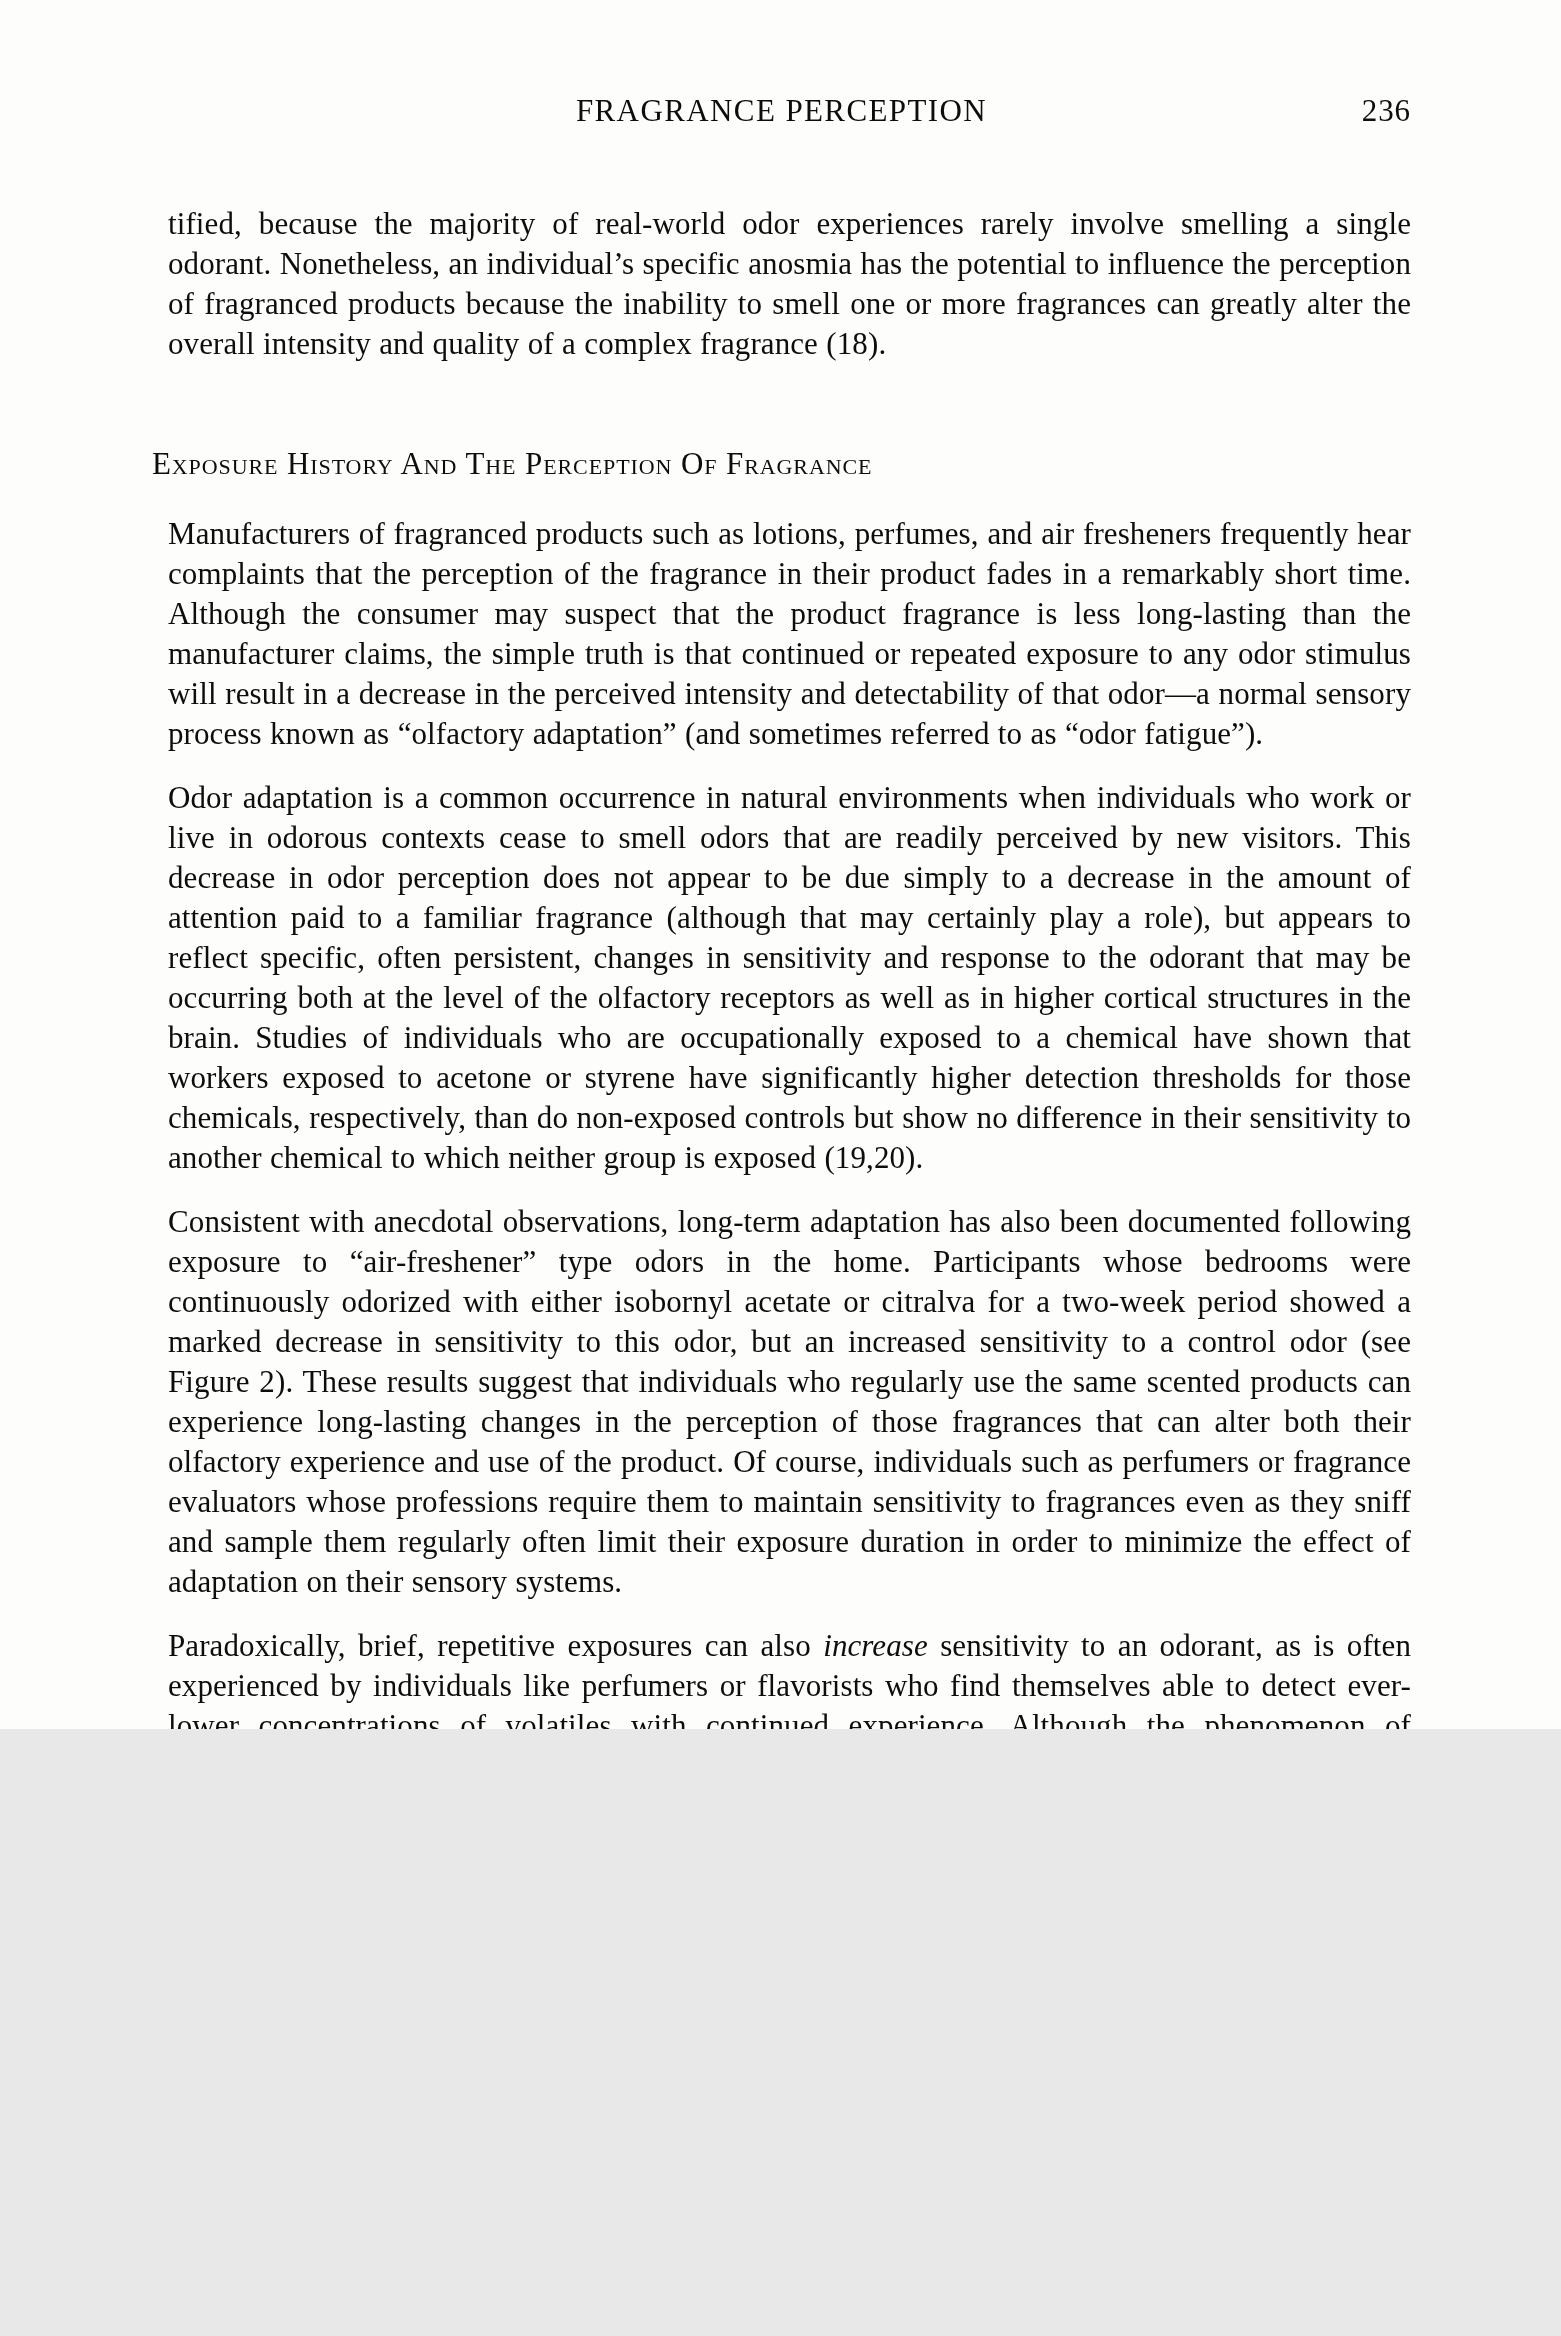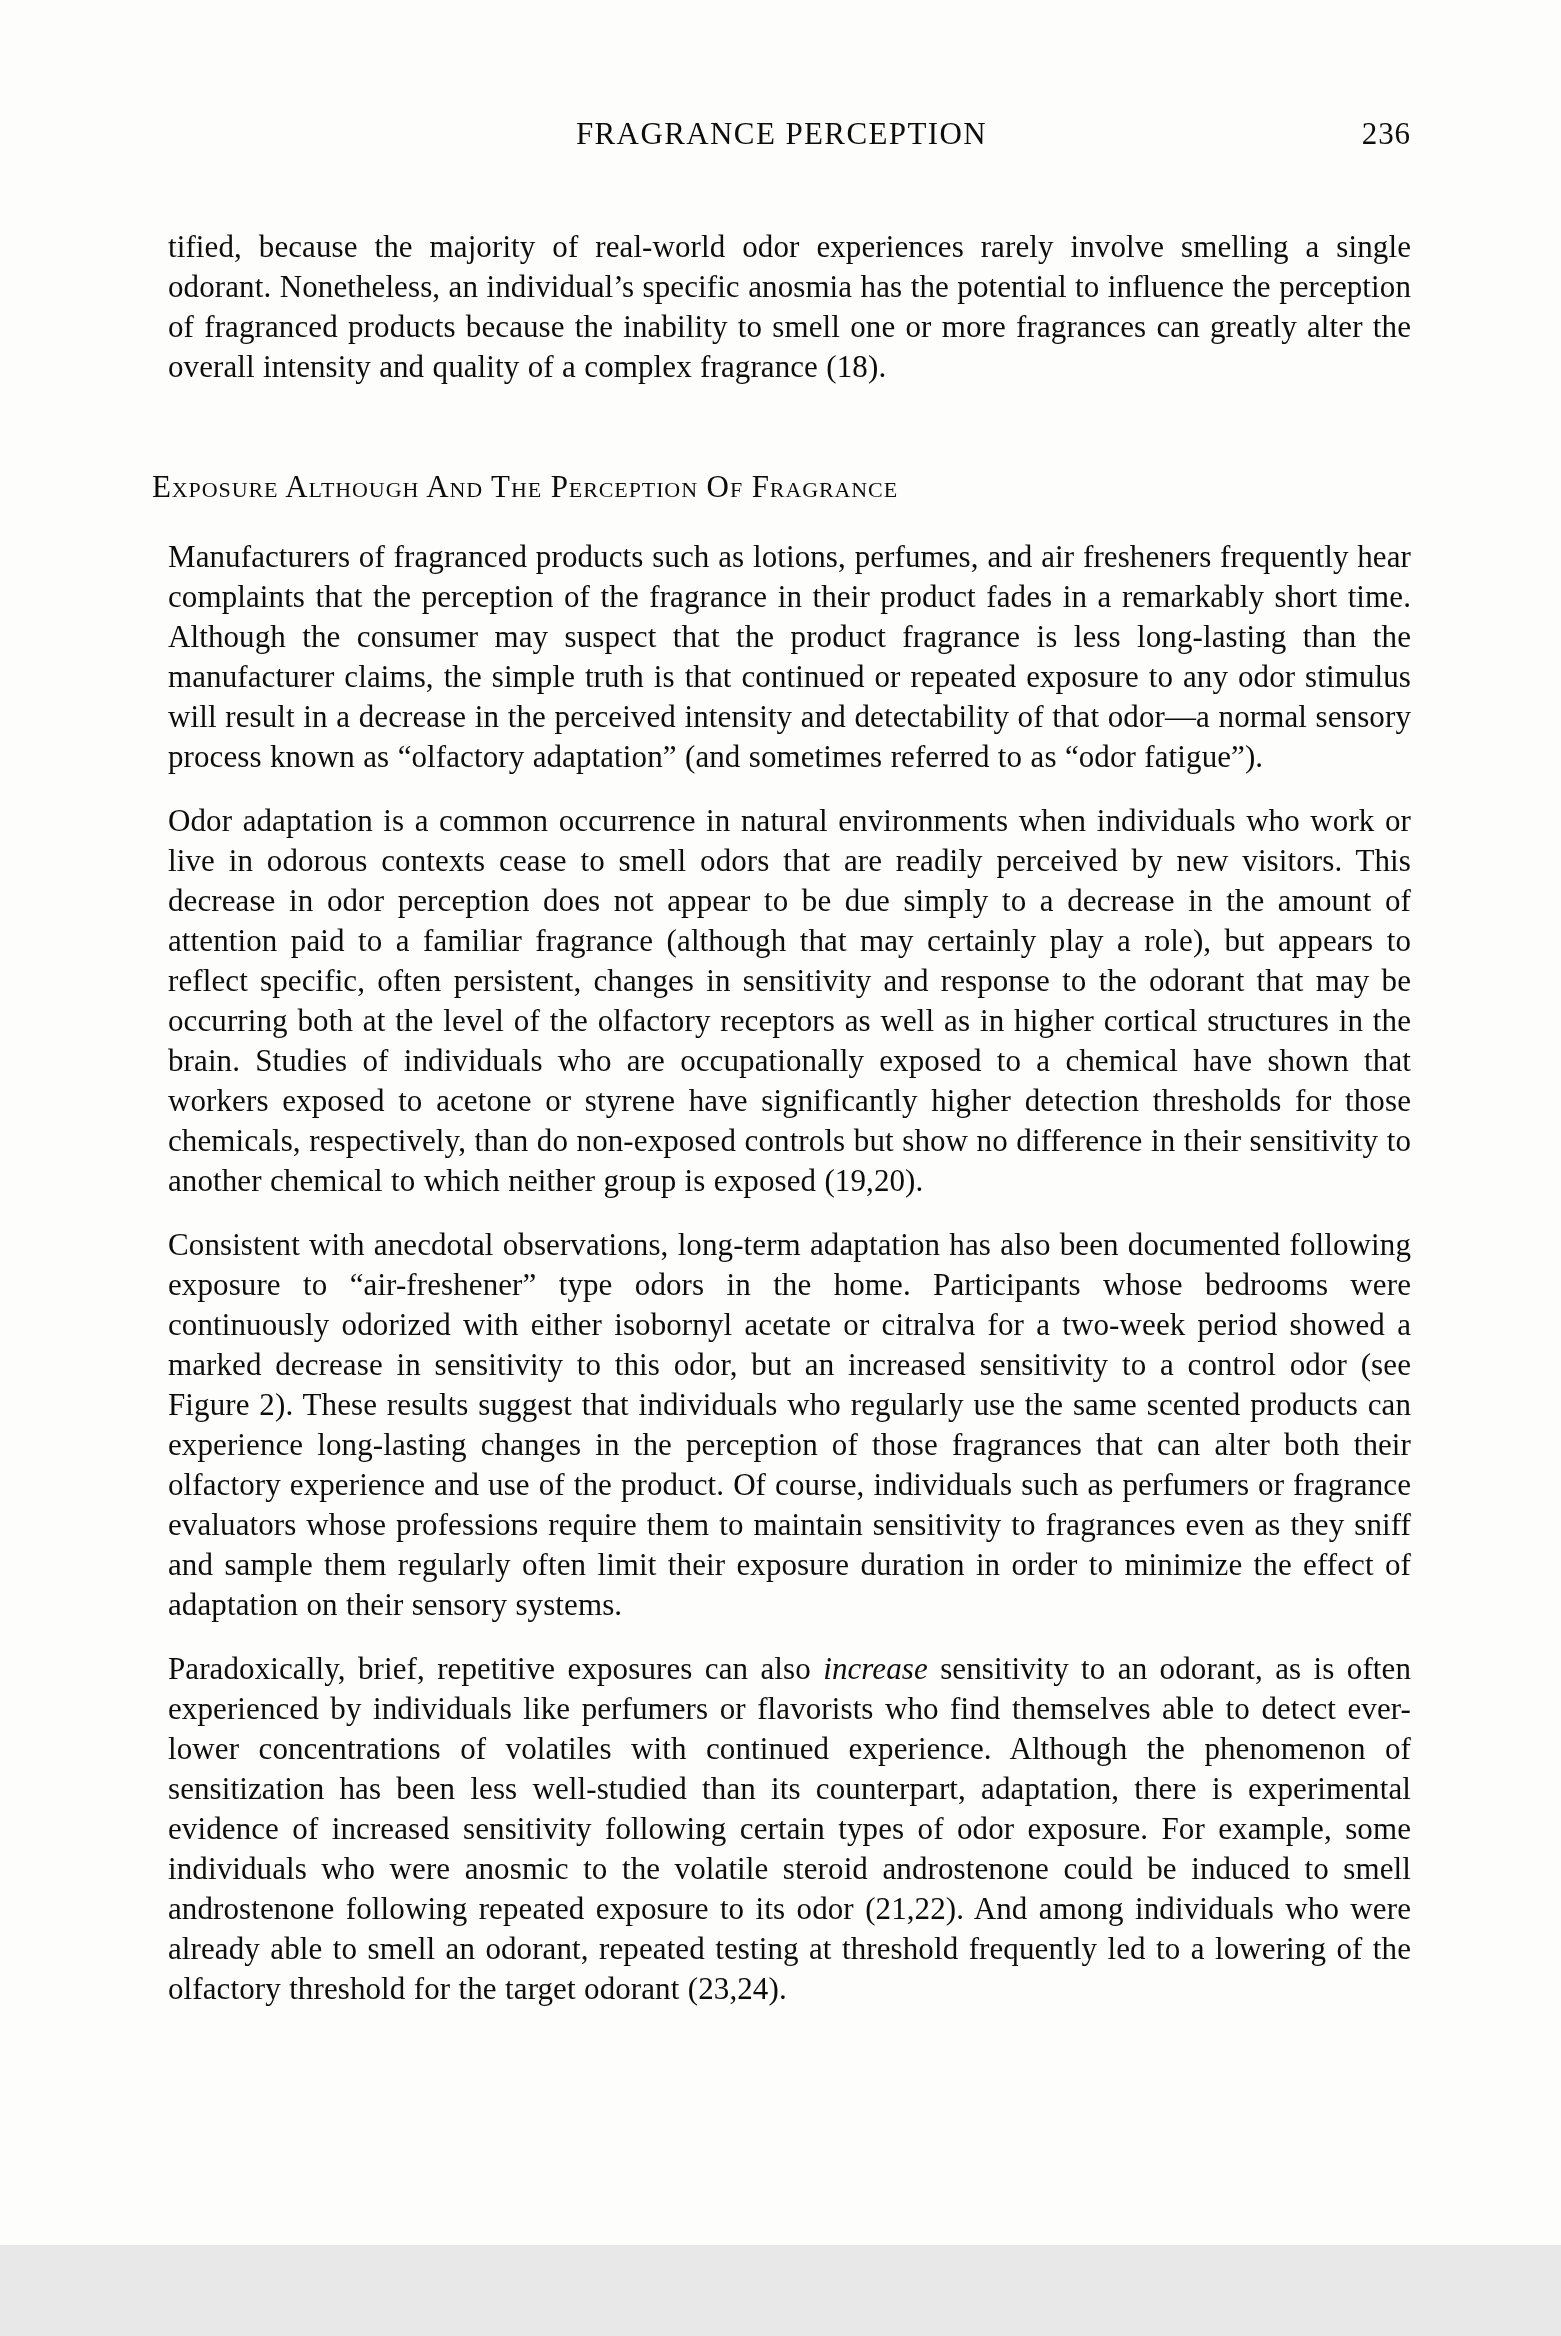--- a/index.html
+++ b/index.html
@@ -3,26 +3,26 @@
 <meta charset="utf-8">
 <style>
   html, body {
     margin: 0;
     padding: 0;
     background: #e8e8e8;
   }
   .page {
     position: relative;
     width: 1562px;
-    height: 2245px;
+    height: 1729px;
     margin: 0 auto;
     background: #fdfdfb;
     color: #0d0d0d;
     box-sizing: border-box;
-    padding: 114px 151px 0 152px;
+    padding: 91px 151px 0 152px;
     font-family: "Liberation Serif", "DejaVu Serif", serif;
     overflow: hidden;
   }
   .running-head {
     position: relative;
     height: 40px;
     margin-bottom: 73px;
     font-size: 31px;
     line-height: 40px;
   }
@@ -70,21 +70,21 @@
 
   <header class="running-head">
     <span class="head-title">FRAGRANCE PERCEPTION</span>
     <span class="page-num">236</span>
   </header>
 
   <main class="body-text">
 
     <p class="para">tified, because the majority of real-world odor experiences rarely involve smelling a single odorant. Nonetheless, an individual’s specific anosmia has the potential to influence the perception of fragranced products because the inability to smell one or more fragrances can greatly alter the overall intensity and quality of a complex fragrance (18).</p>
 
-    <h2 class="section-heading">Exposure Although And The Perception Of Fragrance</h2>
+    <h2 class="section-heading">Exposure History And The Perception Of Fragrance</h2>
 
     <p class="para">Manufacturers of fragranced products such as lotions, perfumes, and air fresheners frequently hear complaints that the perception of the fragrance in their product fades in a remarkably short time. Although the consumer may suspect that the product fragrance is less long-lasting than the manufacturer claims, the simple truth is that continued or repeated exposure to any odor stimulus will result in a decrease in the perceived intensity and detectability of that odor—a normal sensory process known as “olfactory adaptation” (and sometimes referred to as “odor fatigue”).</p>
 
     <p class="para">Odor adaptation is a common occurrence in natural environments when individuals who work or live in odorous contexts cease to smell odors that are readily perceived by new visitors. This decrease in odor perception does not appear to be due simply to a decrease in the amount of attention paid to a familiar fragrance (although that may certainly play a role), but appears to reflect specific, often persistent, changes in sensitivity and response to the odorant that may be occurring both at the level of the olfactory receptors as well as in higher cortical structures in the brain. Studies of individuals who are occupationally exposed to a chemical have shown that workers exposed to acetone or styrene have significantly higher detection thresholds for those chemicals, respectively, than do non-exposed controls but show no difference in their sensitivity to another chemical to which neither group is exposed (19,20).</p>
 
     <p class="para">Consistent with anecdotal observations, long-term adaptation has also been documented following exposure to “air-freshener” type odors in the home. Participants whose bedrooms were continuously odorized with either isobornyl acetate or citralva for a two-week period showed a marked decrease in sensitivity to this odor, but an increased sensitivity to a control odor (see Figure 2). These results suggest that individuals who regularly use the same scented products can experience long-lasting changes in the perception of those fragrances that can alter both their olfactory experience and use of the product. Of course, individuals such as perfumers or fragrance evaluators whose professions require them to maintain sensitivity to fragrances even as they sniff and sample them regularly often limit their exposure duration in order to minimize the effect of adaptation on their sensory systems.</p>
 
     <p class="para"><span>Paradoxically, brief, repetitive exposures can also </span><em>increase</em><span> sensitivity to an odorant, as is often experienced by individuals like perfumers or flavorists who find themselves able to detect ever-lower concentrations of volatiles with continued experience. Although the phenomenon of sensitization has been less well-studied than its counterpart, adaptation, there is experimental evidence of increased sensitivity following certain types of odor exposure. For example, some individuals who were anosmic to the volatile steroid androstenone could be induced to smell androstenone following repeated exposure to its odor (21,22). And among individuals who were already able to smell an odorant, repeated testing at threshold frequently led to a lowering of the olfactory threshold for the target odorant (23,24).</span></p>
 
   </main>

